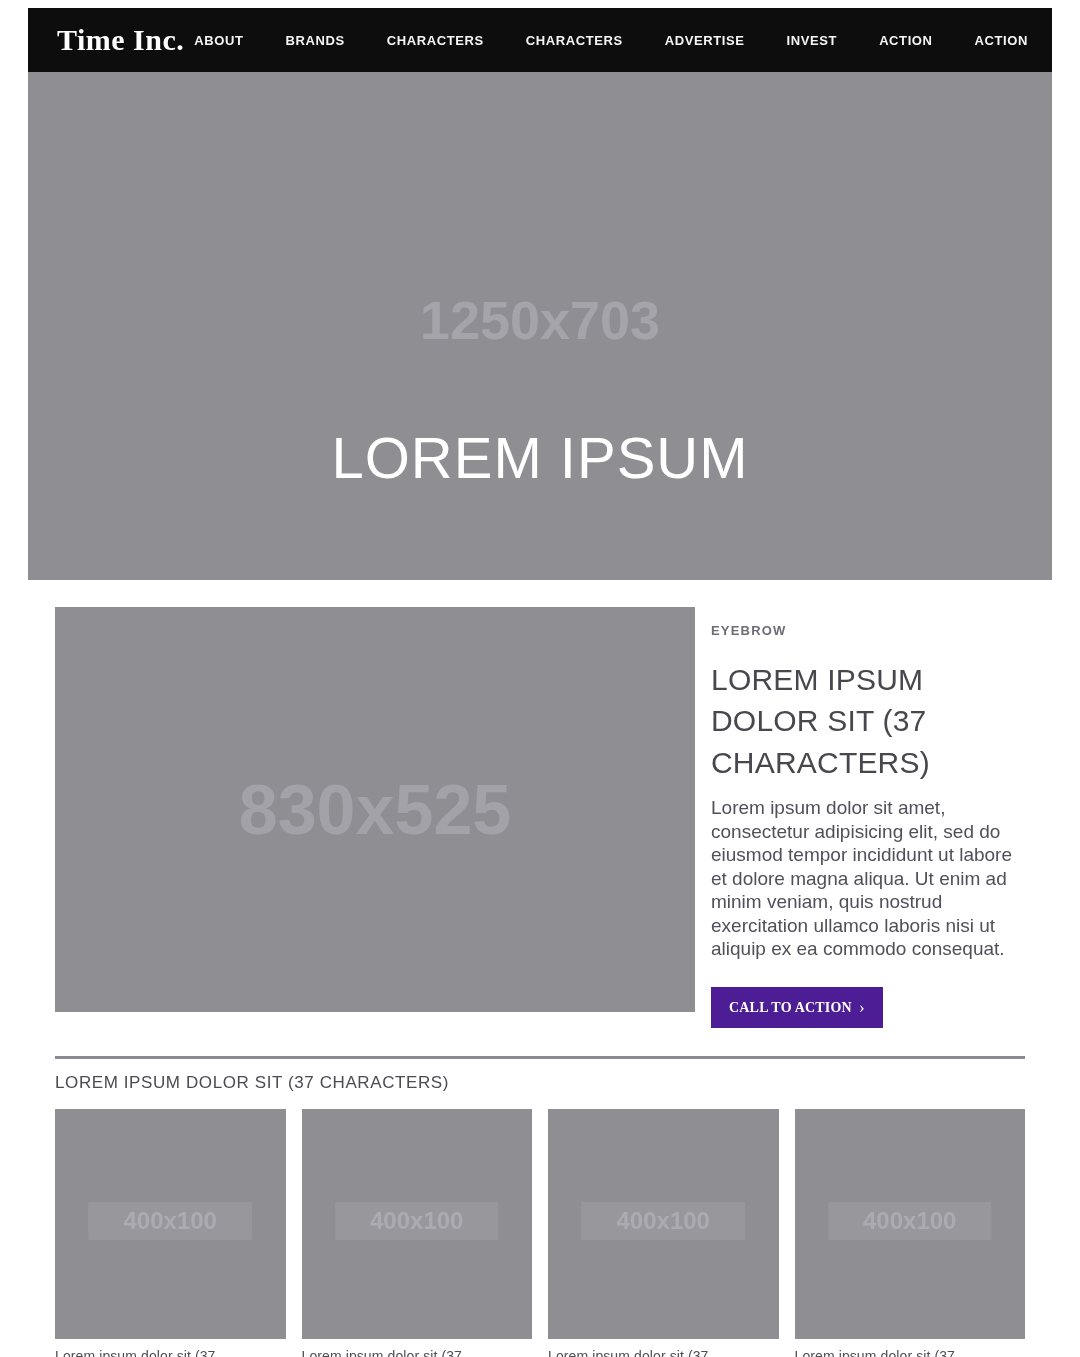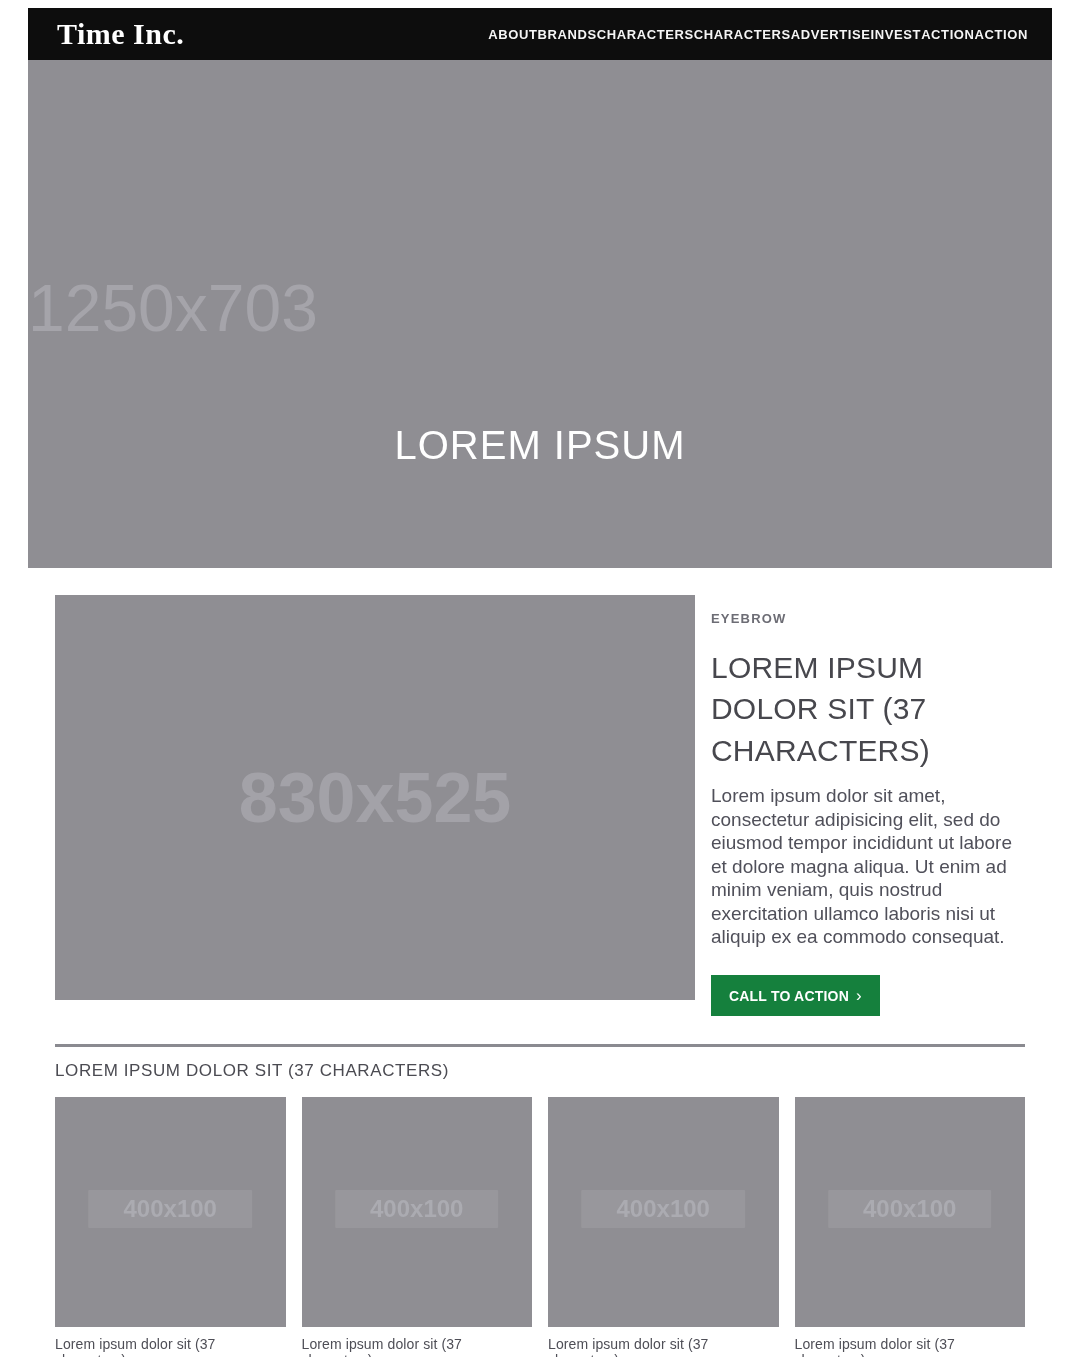--- a/index.html
+++ b/index.html
@@ -6,50 +6,50 @@
   html, body { background: #ffffff; }
   body {
     width: 1080px; height: 1357px;
     font-family: "Liberation Sans", sans-serif;
     overflow: hidden;
   }
   .page { width: 1024px; margin: 8px auto 0 auto; }
 
   
   .topnav {
-    height: 52px; background: #0d0d0d;
+    height: 64px; background: #0d0d0d;
     display: flex; align-items: center;
     padding: 0 24px 0 29px;
   }
   .logo {
     font-family: "Liberation Serif", serif;
     font-weight: 700; font-size: 30px; color: #ffffff;
     letter-spacing: 0.5px; cursor: pointer; white-space: nowrap;
   }
   .navlinks {
-    margin-left: auto; display: flex; align-items: center; 
+    margin-left: auto; display: flex; align-items: center; gap: 42px;
   }
   .navlinks a {
     color: #f5f5f5; text-decoration: none;
     font-size: 13px; font-weight: 700; letter-spacing: 0.6px;
     white-space: nowrap; cursor: pointer;
   }
 
   
   .hero { position: relative; height: 508px; background: #8f8e93; overflow: hidden; }
   .hero-dim {
     position: absolute; left: 0; right: 0; top: 248px;
     transform: translateY(-50%);
-    font-weight: 400; font-size: 66px;
+    text-align: center; font-weight: 700; font-size: 54px;
     color: #a5a4aa; letter-spacing: 0px;
   }
   .hero-title {
     position: absolute; left: 0; right: 0; top: 385px;
     transform: translateY(-50%);
-    text-align: center; font-weight: 400; font-size: 40px;
+    text-align: center; font-weight: 400; font-size: 58px;
     color: #ffffff; letter-spacing: 1px; white-space: nowrap;
   }
 
   
   .feature { display: flex; margin: 27px 27px 0 27px; }
   .feature-img {
     width: 640px; height: 405px; background: #8f8e93; flex: none;
     display: flex; align-items: center; justify-content: center;
   }
   .feature-img span {
@@ -63,23 +63,23 @@
     margin-top: 21px; max-width: 252px;
     font-size: 30px; line-height: 1.38; font-weight: 400;
     color: #47474d; letter-spacing: 0.2px;
   }
   .feature-body {
     margin-top: 13px; max-width: 312px;
     font-size: 19px; line-height: 1.24; color: #50505a;
   }
   .cta {
     margin-top: 26px; display: inline-flex; align-items: center;
-    background: #15803d; color: #ffffff; border: none; cursor: pointer;
+    background: #4c1d95; color: #ffffff; border: none; cursor: pointer;
     height: 41px; padding: 7px 18px;
-    font-family: Liberation Sans, sans-serif;
+    font-family: Liberation Serif, serif;
     font-size: 14px; font-weight: 700; letter-spacing: 0.2px;
   }
   .cta .chev { margin-left: 7px; font-weight: 400; font-size: 17px; line-height: 1; }
 
   
   .cards-section {
     margin: 28px 27px 0 27px;
     border-top: 3px solid #8a8a90;
     padding-top: 14px;
   }

